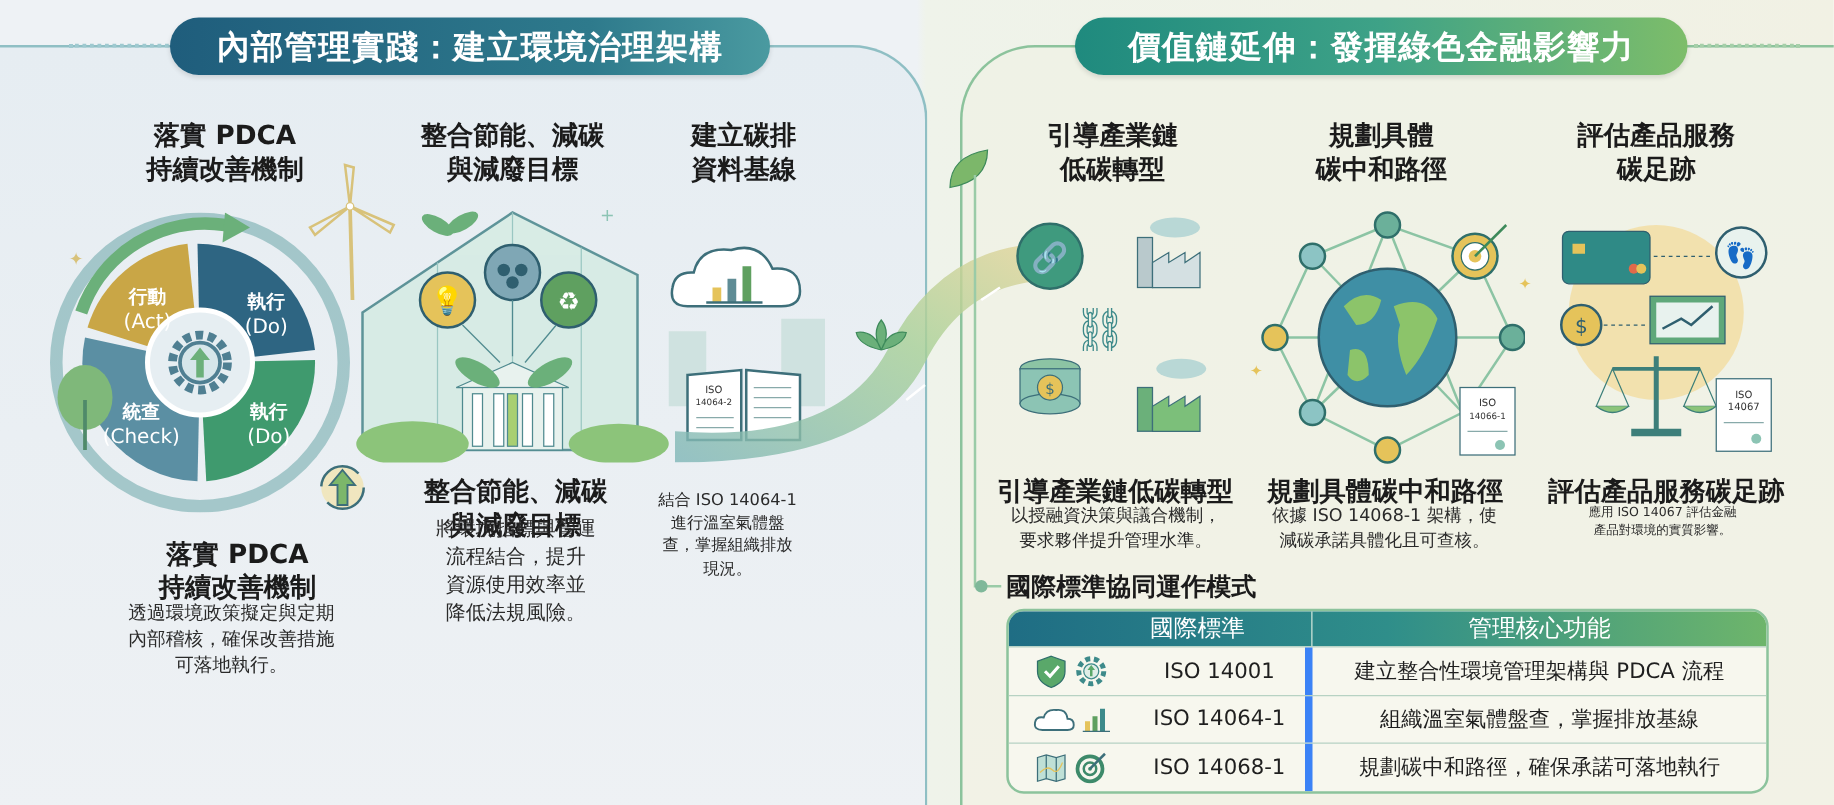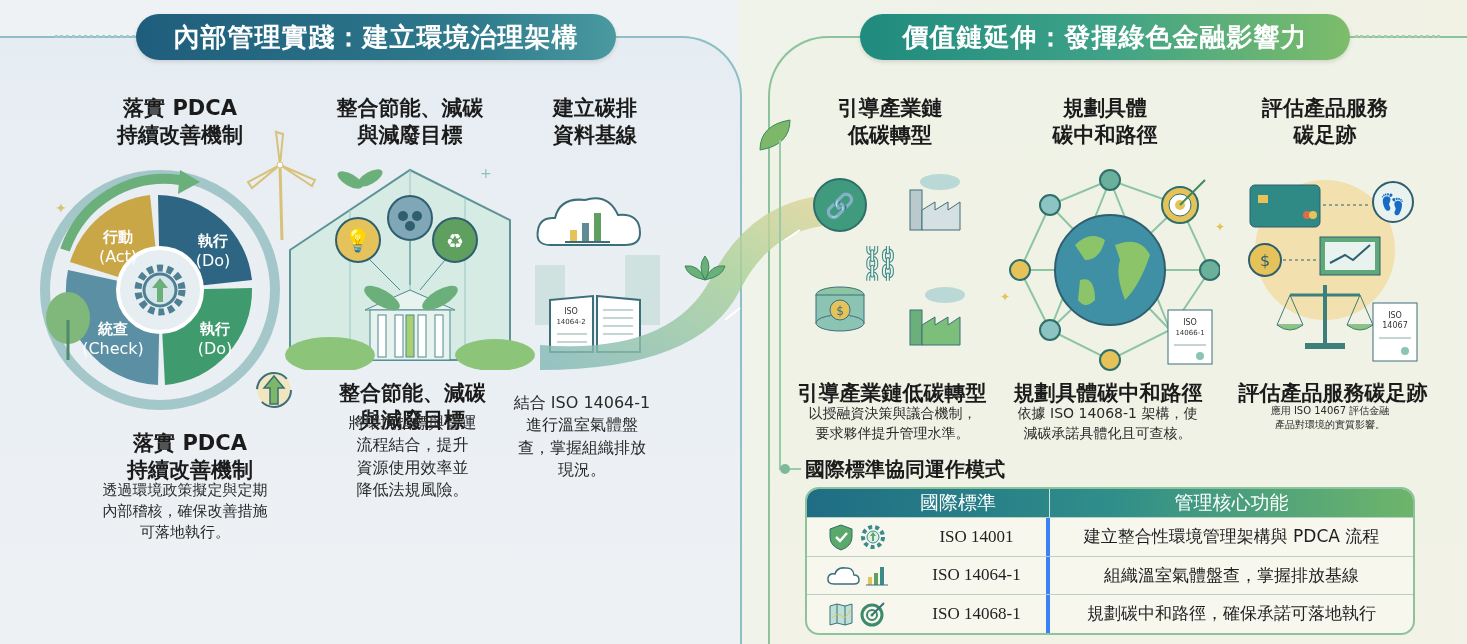--- a/index.html
+++ b/index.html
@@ -75,21 +75,21 @@
   .t-head {
     height: 28px; display: flex;
     background: linear-gradient(90deg, #1f6d84 0%, #2f8e8a 50%, #6eb56b 100%);
     color: #fff; font-size: 19px;
   }
   .t-head div { display:flex; align-items:center; justify-content:center; }
   .t-h1 { width: 243px; padding-left: 60px; border-right: 1px solid #cfe6da; }
   .t-h2 { flex: 1; }
   .t-row { height: 38.5px; display: flex; border-top: 1px solid #b7d2c3; align-items: center; }
   .t-icons { width: 100px; display:flex; align-items:center; justify-content:center; gap: 6px; }
-  .t-std { width: 143px; font-size: 17px; text-align: center; border-right: 4px solid #3b82f6; height: 100%; display:flex; align-items:center; justify-content:center;font-family:Liberation Serif, serif; }
+  .t-std { width: 143px; font-size: 17px; text-align: center; border-right: 6px solid #3b82f6; height: 100%; display:flex; align-items:center; justify-content:center; }
   .t-func { flex: 1; font-size: 17px; text-align: center; }
 
   .intl-title {
     left: 805px; top: 456px; font-size: 20px; font-weight: bold; color: #1b1b1b;
   }
   .intl-dot {
     left: 780px; top: 464px; width: 10px; height: 10px; border-radius: 50%;
     background: #7fb89a;
   }
   .vline {
@@ -255,21 +255,21 @@
 內部稽核，確保改善措施
 可落地執行。</div>
 
 <div class="abs h3" style="left:330px;top:380px;width:165px;white-space:pre-line;">整合節能、減碳
 與減廢目標</div>
 <div class="abs desc" style="left:330px;top:412px;width:165px;white-space:pre-line;font-size:16px;">將環境指標與營運
 流程結合，提升
 資源使用效率並
 降低法規風險。</div>
 
-<div class="abs desc" style="left:512px;top:392px;width:140px;white-space:pre-line;font-size:16px;">結合 ISO 14064-1
+<div class="abs desc" style="left:512px;top:392px;width:140px;white-space:pre-line;font-size:13px;">結合 ISO 14064-1
 進行溫室氣體盤
 查，掌握組織排放
 現況。</div>
 
 <div class="abs h3" style="left:820px;top:95px;width:140px;white-space:pre-line;">引導產業鏈
 低碳轉型</div>
 <div class="abs h3" style="left:1035px;top:95px;width:140px;white-space:pre-line;">規劃具體
 碳中和路徑</div>
 <div class="abs h3" style="left:1245px;top:95px;width:160px;white-space:pre-line;">評估產品服務
 碳足跡</div>

